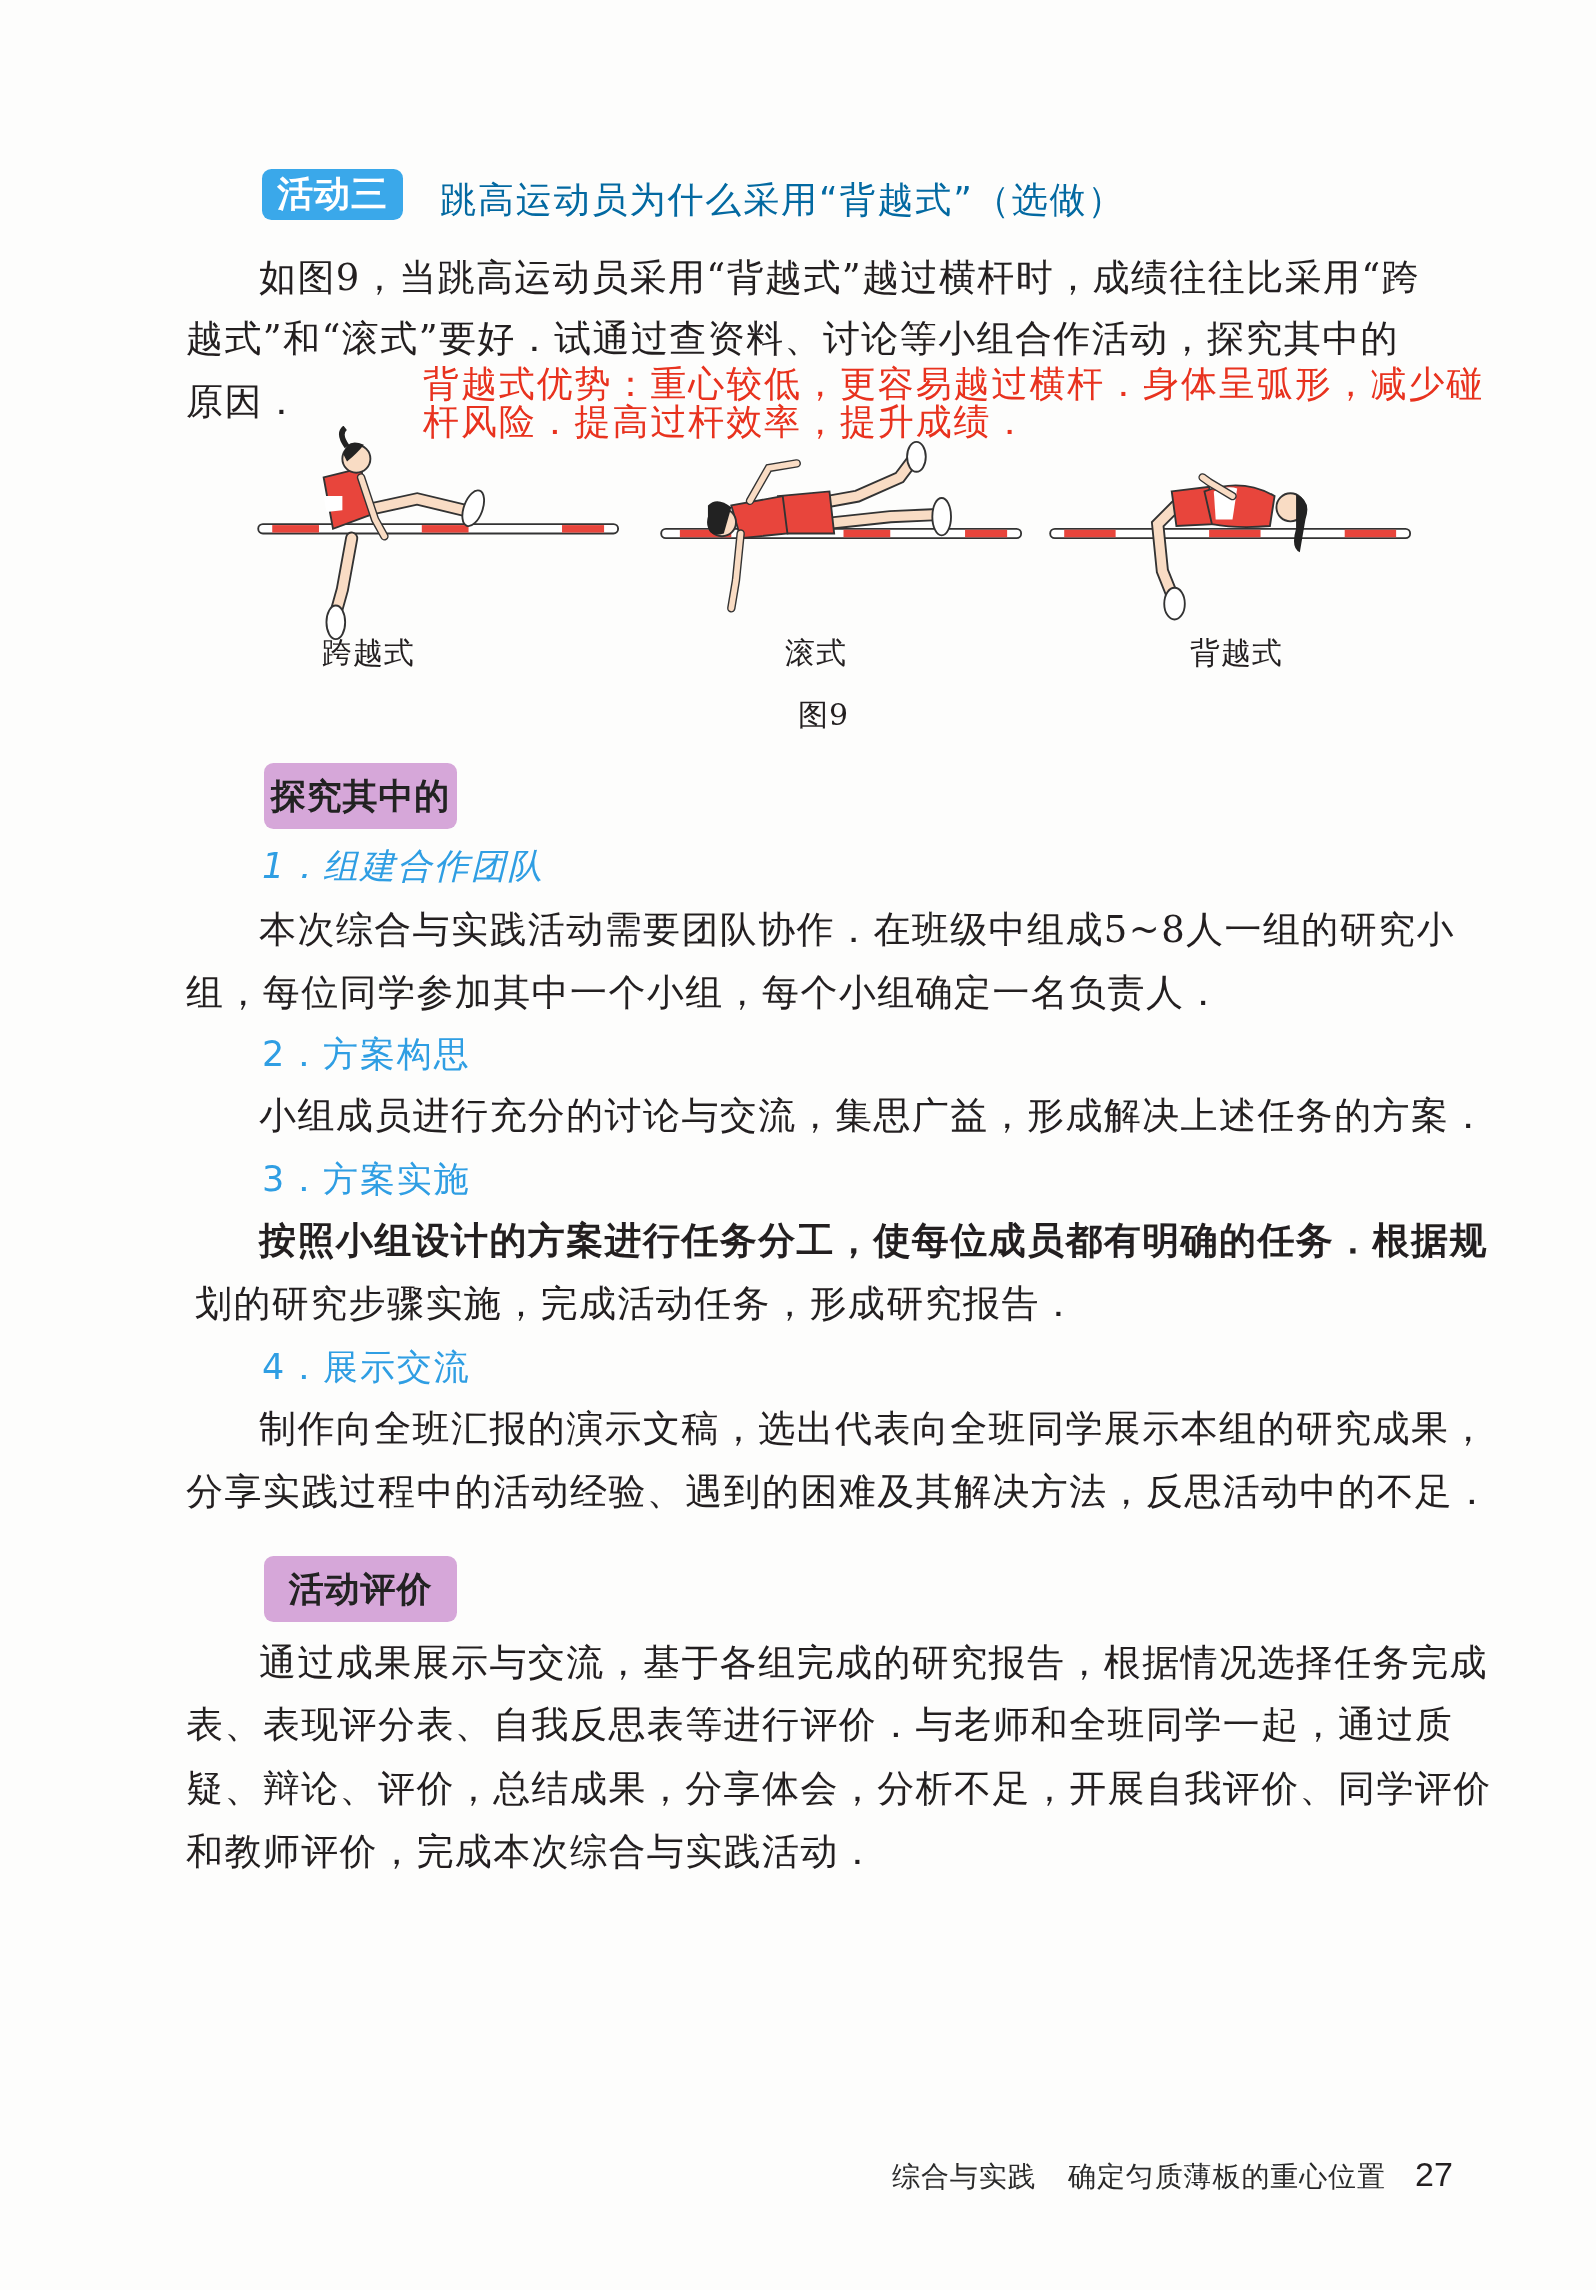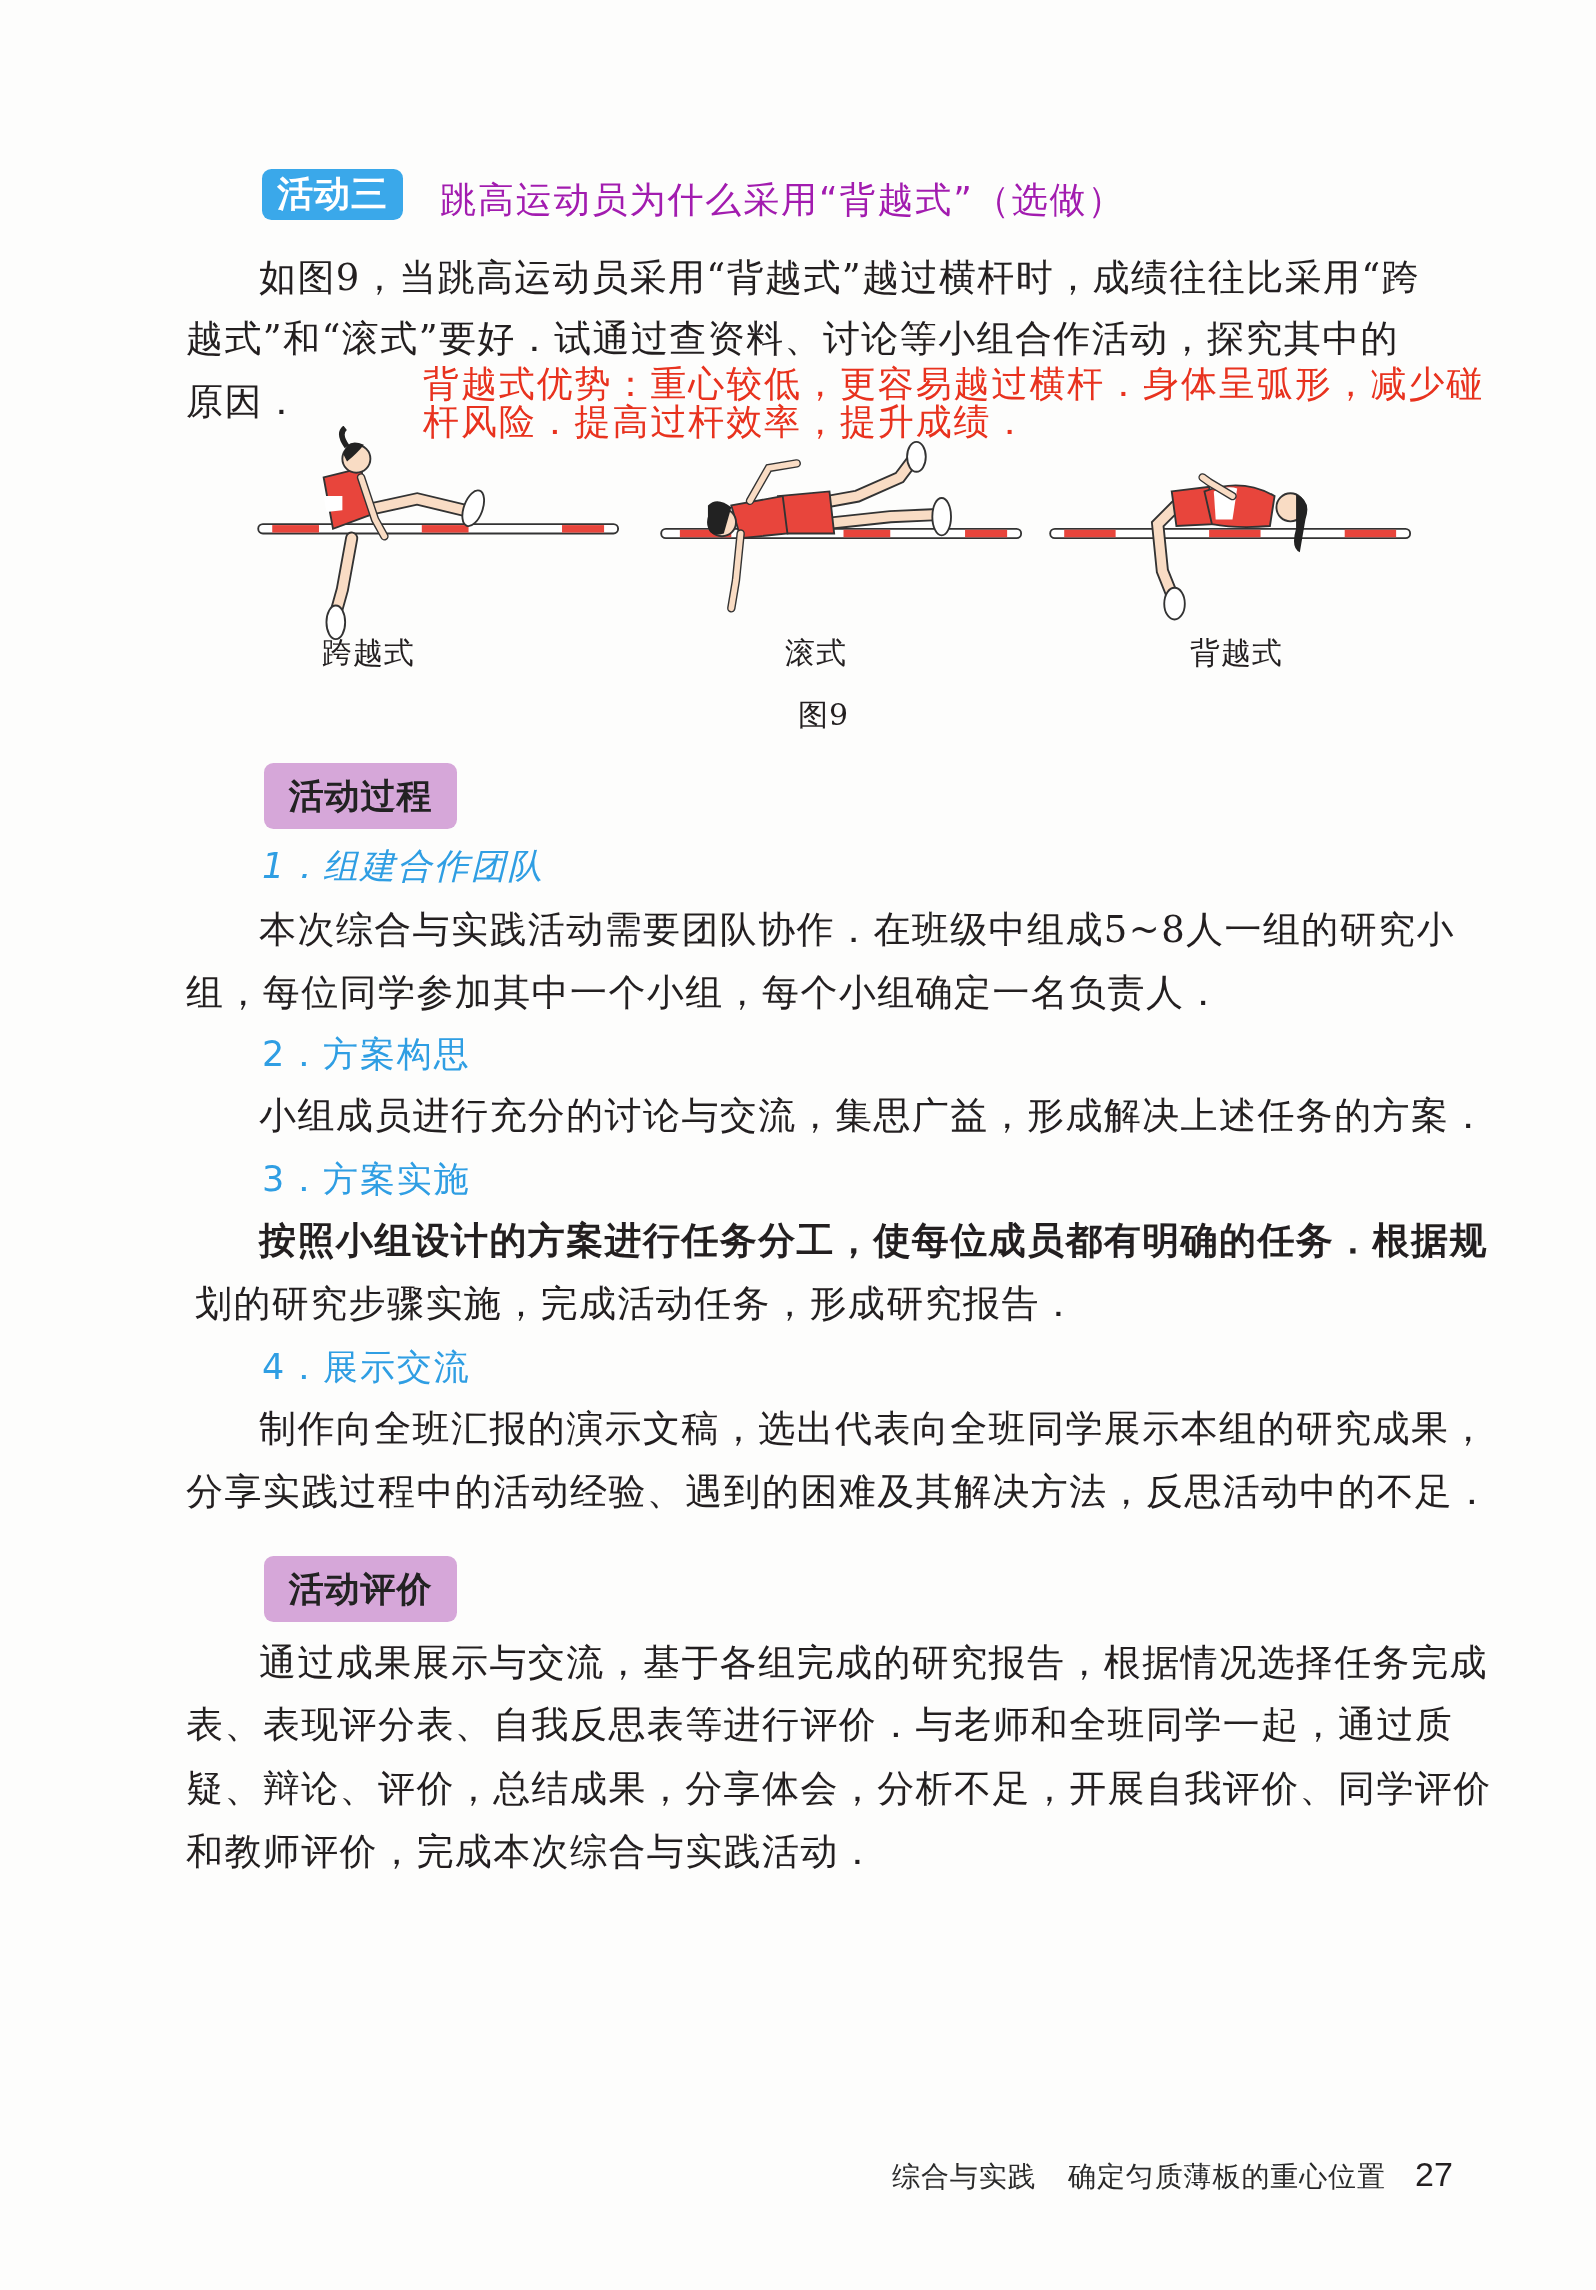--- a/index.html
+++ b/index.html
@@ -3,21 +3,21 @@
 <meta charset="utf-8">
 <style>
   html, body { margin:0; padding:0; background:#fdfdfc; }
   body { width:1597px; height:2291px; position:relative; overflow:hidden;
          font-family:"DejaVu Serif","Liberation Serif",serif; color:#231f20; }
   .abs { position:absolute; white-space:nowrap; }
   .body-line { font-size:37px; letter-spacing:1.4px; line-height:45px; }
   .badge-blue { position:absolute; left:262px; top:169px; width:141px; height:51px;
     background:#3aa8ea; border-radius:9.4px; color:#fff; font-family:"DejaVu Sans","Liberation Sans",sans-serif;
     font-size:36px; font-weight:bold; display:flex; align-items:center; justify-content:center; letter-spacing:0.9px; }
-  .title-blue { color:#a21caf; font-family:"DejaVu Sans","Liberation Sans",sans-serif; font-size:36px; letter-spacing:1.9px; }
+  .title-blue { color:#0369a1; font-family:"DejaVu Sans","Liberation Sans",sans-serif; font-size:36px; letter-spacing:1.9px; }
   .badge-purple { position:absolute; width:193px; height:66px; background:#d6a7d9; border-radius:9.4px;
     color:#222; font-family:"DejaVu Sans","Liberation Sans",sans-serif; font-size:35px; font-weight:bold;
     display:flex; align-items:center; justify-content:center; letter-spacing:0.9px; }
   .step-head { color:#2f9ee3; font-family:"DejaVu Sans","Liberation Sans",sans-serif; font-size:35px; letter-spacing:1.9px; }
   .hand { color:#e8321e; font-family:"DejaVu Serif","Liberation Serif",serif; font-size:36px; letter-spacing:1.9px; line-height:34px; }
   .fig-label { font-size:30px; letter-spacing:0.9px; }
   .footer { font-size:28px; color:#2a2a2a; font-family:"DejaVu Sans","Liberation Sans",sans-serif; letter-spacing:0.9px; }
   .page-no { font-size:34px; font-family:"Liberation Sans","DejaVu Sans",sans-serif; }
   .illus { position:absolute; }
 </style>
@@ -107,21 +107,21 @@
 
   <circle cx="262" cy="72" r="15" fill="#f9dcc4" stroke="#333" stroke-width="2"></circle>
   <path d="M268 58 Q285 65 278 85 L272 120 Q262 115 268 95 Z" fill="#222"></path>
 </svg>
 
 <div class="abs fig-label" style="left:322px; top:633px;">跨越式</div>
 <div class="abs fig-label" style="left:785px; top:633px;">滚式</div>
 <div class="abs fig-label" style="left:1190px; top:633px;">背越式</div>
 <div class="abs fig-label" style="left:798px; top:695px;">图9</div>
 
-<div class="badge-purple" style="left:264px; top:763px;">活动过程</div>
+<div class="badge-purple" style="left:264px; top:763px;">探究其中的</div>
 
 <div class="abs step-head" style="left:262px; top:843px;font-style:italic;">1．组建合作团队</div>
 <div class="abs body-line" style="left:259px; top:907px;">本次综合与实践活动需要团队协作．在班级中组成5~8人一组的研究小</div>
 <div class="abs body-line" style="left:186px; top:970px;">组，每位同学参加其中一个小组，每个小组确定一名负责人．</div>
 
 <div class="abs step-head" style="left:262px; top:1031px;">2．方案构思</div>
 <div class="abs body-line" style="left:259px; top:1093px;">小组成员进行充分的讨论与交流，集思广益，形成解决上述任务的方案．</div>
 
 <div class="abs step-head" style="left:262px; top:1156px;">3．方案实施</div>
 <div class="abs body-line" style="left:259px; top:1218px;font-weight:bold;">按照小组设计的方案进行任务分工，使每位成员都有明确的任务．根据规</div>

